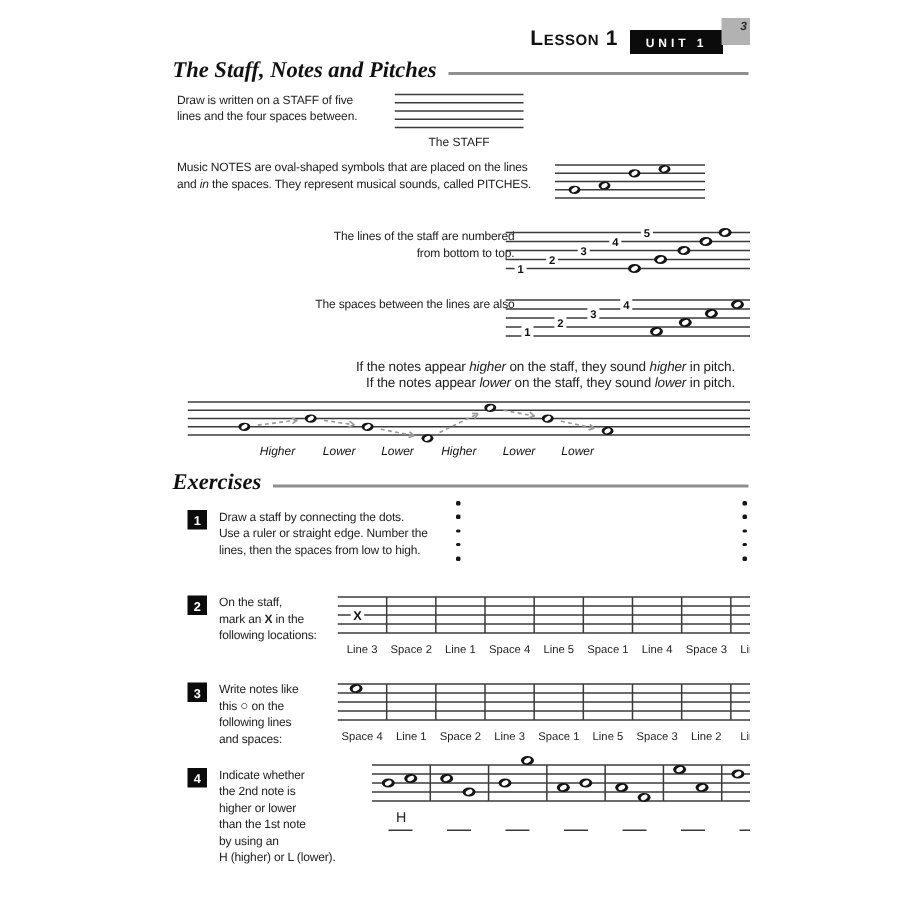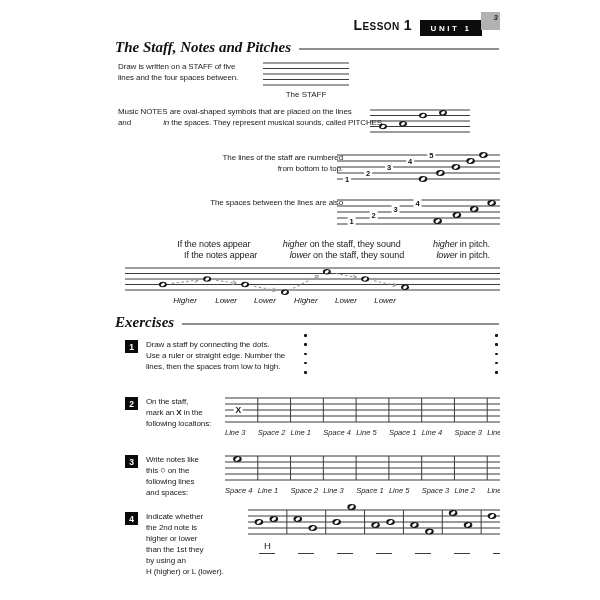--- a/index.html
+++ b/index.html
@@ -1,20 +1,20 @@
 <!DOCTYPE html>
 <html><head>
 <meta charset="utf-8">
 <style>
   html,body{margin:0;padding:0;background:#fff;}
   .page{position:relative;width:500px;height:600px;background:#fff;overflow:hidden;
         font-family:"Liberation Sans",sans-serif;color:#1c1c1c;}
   .abs{position:absolute;}
   .tline{white-space:nowrap;font-size:8px;line-height:11px;letter-spacing:-0.1px;color:#222;}
-  .it{font-style:italic;margin-left:30px;}
+  .it{font-style:italic;}
   .bd{font-weight:bold;}
   .noteglyph{font-size:9px;font-weight:bold;}
   .center .tline{text-align:right;}
   .lesson{font-variant:small-caps;font-weight:bold;font-size:14px;letter-spacing:0.4px;color:#111;
           text-align:right;width:112px;}
   .unit-box{width:62px;height:16px;background:#0b0b0b;color:#fff;font-size:8px;font-weight:bold;
             letter-spacing:2.6px;display:flex;align-items:center;justify-content:center;}
   .page-box{width:20px;height:18px;background:#b2b2b2;color:#2b2b2b;font-size:8px;font-weight:bold;
             font-style:italic;display:flex;align-items:flex-start;justify-content:flex-end;
             padding:1px 3px 0 0;box-sizing:border-box;}
@@ -23,21 +23,21 @@
                 font-size:15px;color:#111;white-space:nowrap;}
   .title-row .rule{flex:1;height:2px;background:#8f8f8f;margin-left:8px;margin-top:2px;}
   .caption{font-size:8px;text-align:center;color:#222;}
   .pitchtext .tline{font-size:9px;line-height:11px;}
   .pitch-labels{height:12px;}
   .pitch-labels span{position:absolute;transform:translateX(-50%);font-size:8px;font-style:italic;
                      color:#111;white-space:nowrap;}
   .numbox{width:13px;height:13px;background:#0b0b0b;color:#fff;font-size:8.5px;font-weight:bold;
           display:flex;align-items:center;justify-content:center;}
   .labels-row{display:flex;}
-  .labels-row .cell-lab{flex:1;font-size:7.5px;font-style:italic;color:#222;
+  .labels-row .cell-lab{flex:1;text-align:center;font-size:7.5px;color:#222;
                         white-space:nowrap;}
   .dot-col .dot{width:2.6px;height:2.6px;background:#161616;border-radius:1px;margin-bottom:6.7px;}
   .ans-row{display:flex;}
   .ans-row .anscell{flex:1;display:flex;justify-content:center;}
   .ans-row .blank{width:16px;height:13px;border-bottom:1.2px solid #3a3a3a;text-align:center;
                   font-size:9.5px;color:#222;}
   svg{display:block;}
 </style>
 </head>
 <body>
@@ -308,21 +308,21 @@
       <span class="cell-lab">Space 3</span>
       <span class="cell-lab">Line 2</span>
       <span class="cell-lab">Line 4</span>
     </div>
 
   <div class="abs numbox" style="left:125px;top:512px;">4</div>
   <div class="abs" style="left:146px;top:511px;">
       <div class="tline"><span>Indicate whether</span></div>
       <div class="tline"><span>the 2nd note is</span></div>
       <div class="tline"><span>higher or lower</span></div>
-      <div class="tline"><span>than the 1st they</span></div>
+      <div class="tline"><span>than the 1st note</span></div>
       <div class="tline"><span>by using an</span></div>
       <div class="tline"><span>H (higher) or L (lower).</span></div>
     </div>
   <div class="abs" style="left:248px;top:501px;">
       <svg width="273" height="42" viewBox="0 0 273 42">
         <line x1="0" y1="9" x2="272" y2="9" stroke="#3b3b3b" stroke-width="1"></line>
         <line x1="0" y1="15" x2="272" y2="15" stroke="#3b3b3b" stroke-width="1"></line>
         <line x1="0" y1="21" x2="272" y2="21" stroke="#3b3b3b" stroke-width="1"></line>
         <line x1="0" y1="27" x2="272" y2="27" stroke="#3b3b3b" stroke-width="1"></line>
         <line x1="0" y1="33" x2="272" y2="33" stroke="#3b3b3b" stroke-width="1"></line>

